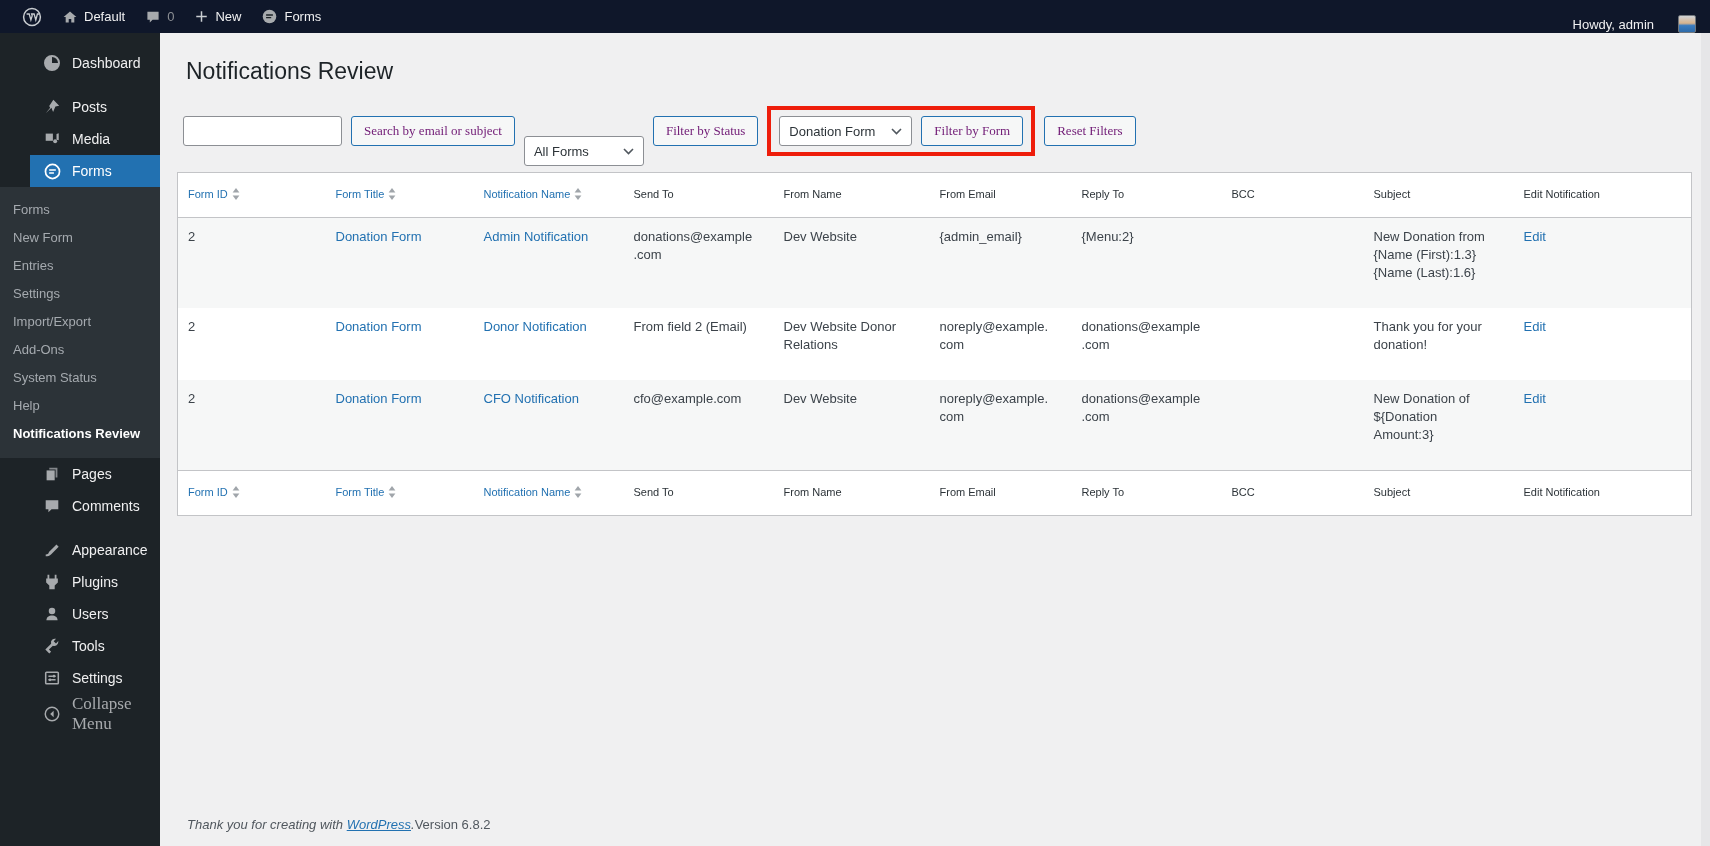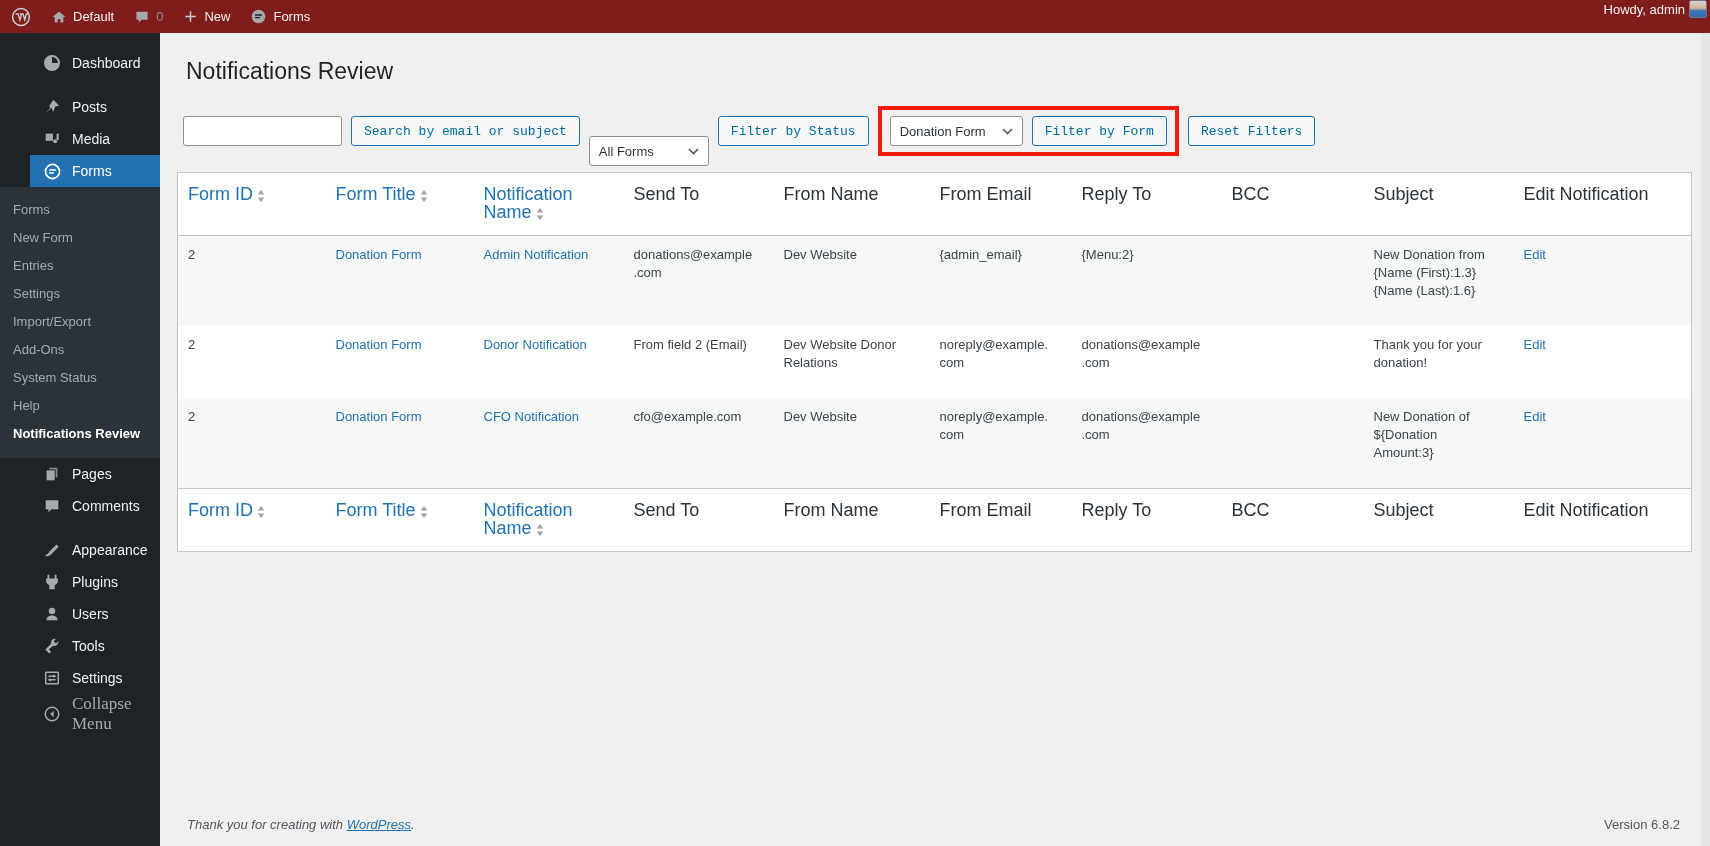--- a/index.html
+++ b/index.html
@@ -1,28 +1,28 @@
 <!DOCTYPE html>
 <html><head>
 <meta charset="utf-8">
 <style>
   * { margin:0; padding:0; box-sizing:border-box; }
   html,body { width:1710px; height:846px; overflow:hidden; }
   body { font-family:"Liberation Sans", sans-serif; background:#f0f0f1; }
 
   
   .adminbar {
-    height:33px; background:#7f1d1d; color:#f0f0f1;
-    display:flex; align-items:flex-start; font-size:13px;
-    padding:0 1px; position:relative; z-index:30;
+    height:33px; background:#0f172a; color:#f0f0f1;
+    display:flex; align-items:flex-end; font-size:13px;
+    padding:0 12px; position:relative; z-index:30;
   }
   .ab-item { display:flex; align-items:center; gap:6px; padding:0 10px; height:33px; cursor:pointer; }
   .ab-item svg { color:#a7aaad; }
   .ab-count { color:#8c8f94; }
-  .ab-right { margin-left:auto; display:flex; align-items:center; gap:4px; padding-right:2px; }
+  .ab-right { margin-left:auto; display:flex; align-items:center; gap:24px; padding-right:2px; }
   .avatar {
     width:18px; height:18px; border-radius:2px;
     background:linear-gradient(180deg,#cfd3d6 0%,#d9b38c 45%,#3b7cc0 60%,#2e6aa8 100%);
     border:1px solid #72777c;
   }
 
   
   .layout { display:flex; height:813px; }
   .sidebar { width:160px; background:#1d2327; color:#f0f0f1; flex:none; padding-top:14px; }
   .content { flex:1; position:relative; padding:0 0 0 17px; }
@@ -47,21 +47,21 @@
 
   
   .page-title { font-size:23px; font-weight:500; color:#1d2327; padding:24px 0 0 9px; line-height:29px; }
   .filter-row { display:flex; align-items:center; gap:9px; margin:15px 0 0 6px; height:60px; }
   .search-input {
     width:159px; height:30px; border:1px solid #8c8f94; border-radius:3px;
     background:#fff; padding:0 8px; font-size:13px; font-family:inherit; color:#2c3338;
   }
   .btn {
     height:30px; padding:0 12px; background:#f6f7f7; border:1px solid #2271b1;
-    border-radius:3px; color:#0369a1; font-size:13px; font-family:Liberation Mono, monospace;
+    border-radius:3px; color:#701a75; font-size:13px; font-family:Liberation Serif, serif;
     display:inline-flex; align-items:center; cursor:pointer; white-space:nowrap;
   }
   .select {
     height:30px; background:#fff; border:1px solid #8c8f94; border-radius:3px;
     padding:0 9px; font-size:13px; color:#2c3338; display:inline-flex;
     align-items:center; justify-content:space-between; cursor:pointer; white-space:nowrap;
   }
   .select .chev { margin-left:16px; color:#50575e; display:flex; }
   .sel-allforms { width:120px;margin-top:40px; }
   .highlight-box {
@@ -70,33 +70,33 @@
   }
 
   
   .table-wrap { margin-top:11px; width:1515px; }
   table { width:100%; border-collapse:collapse; table-layout:fixed; background:#fff; border:1px solid #c3c4c7; }
   th, td {
     text-align:left; vertical-align:top; font-weight:400;
     padding:10px 18px 10px 10px; font-size:13px; line-height:18px;
     overflow-wrap:break-word; word-break:break-word;
   }
-  thead th, tfoot th { color:#2c3338; font-size:18px; padding-top:12px; padding-bottom:12px; }
+  thead th, tfoot th { color:#2c3338; font-size:11px; padding-top:12px; padding-bottom:12px; }
   thead { border-bottom:1px solid #c3c4c7; }
   tfoot { border-top:1px solid #c3c4c7; }
   .th-sort { color:#2271b1; cursor:pointer; }
   .sort-icon { display:inline-block; vertical-align:-2px; margin-left:4px; color:#8c8f94; }
   tbody td { color:#3c434a; padding-bottom:26px; }
   tbody tr:nth-child(odd) { background:#f6f7f7; }
   a.tbl-link, .tbl-link { color:#2271b1; text-decoration:none; cursor:pointer; }
 
   
   .page-footer {
     position:absolute; left:27px; right:30px; bottom:14px;
-    display:flex; justify-content:space-between; align-items:center;
+    display:flex; align-items:center;
     font-size:13px; color:#50575e;
   }
   .thanks { font-style:italic; }
   .wp-link { color:#2271b1; text-decoration:underline; cursor:pointer; font-style:italic; }
 
   
   .scroll-track { position:absolute; top:0; right:0; width:9px; height:813px; background:#e6e6e8; }
 </style>
 </head>
 <body>

